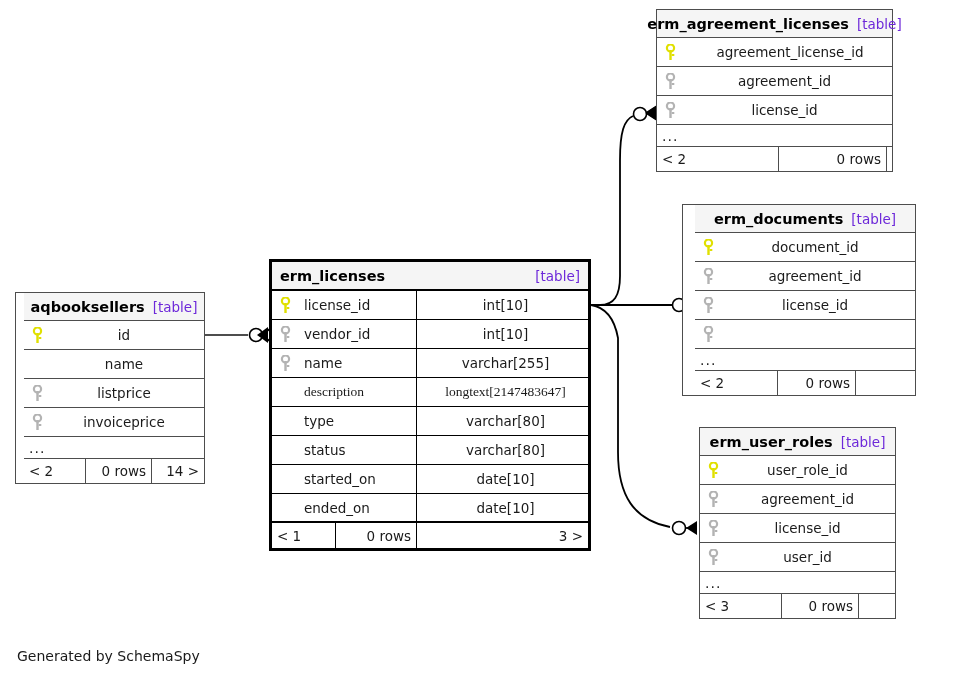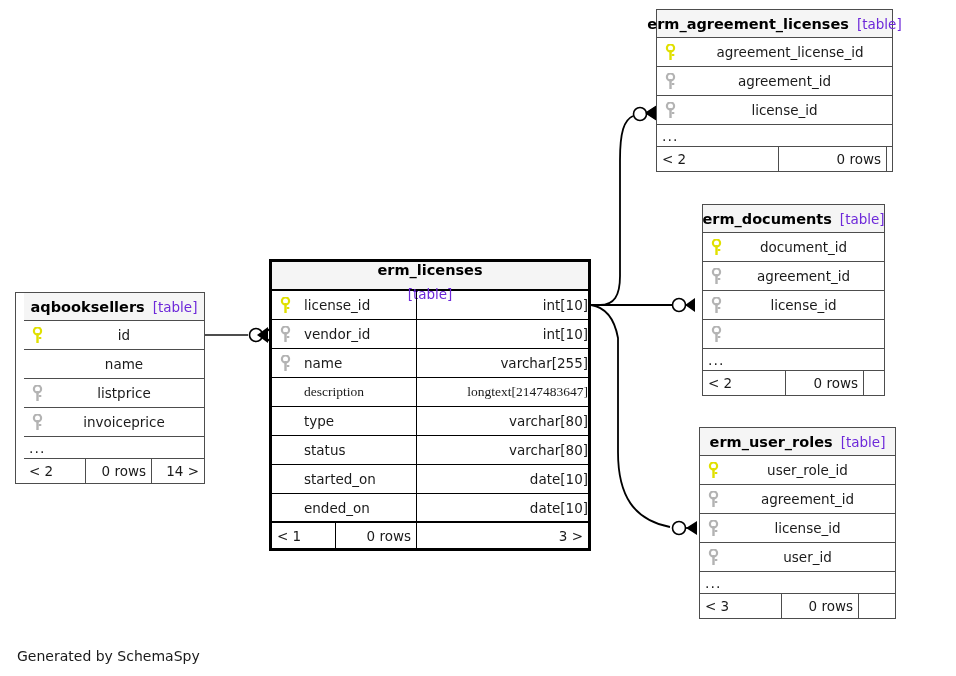--- a/index.html
+++ b/index.html
@@ -51,21 +51,20 @@
     display: flex;
     align-items: center;
     justify-content: center;
     gap: 8px;
     padding: 0 8px;
     white-space: nowrap;
   }
   .main .tb-header {
     justify-content: space-between;
     border-bottom: 2px solid #000000;
-    flex-direction: column;
   }
   .tb-title {
     font-weight: bold;
     font-size: 14.5px;
     color: #000000;
   }
   .tb-tag {
     font-size: 13.5px;
     color: #6d28d9;
   }
@@ -113,21 +112,21 @@
     width: 145px;
     display: flex;
     align-items: center;
     border-right: 1px solid #000000;
     height: 100%;
   }
   .main .cell-type {
     flex: 1 1 auto;
     padding-left: 6px;
     white-space: nowrap;
-    text-align: right;
+    text-align: center;
   }
 
   .tb-footer {
     box-sizing: border-box;
     display: flex;
     align-items: stretch;
     font-size: 13.5px;
   }
   .ft-cell {
     box-sizing: border-box;
@@ -246,21 +245,21 @@
       <span class="ellipsis-text">...</span>
     </div>
 
     <div class="tb-footer" style="height:24px;">
       <span class="ft-cell ft-left" style="flex:0 0 122px;">&lt; 2</span>
       <span class="ft-cell ft-mid" style="flex:0 0 108px;">0 rows</span>
       <span class="ft-cell ft-right" style="flex:1 1 auto;"></span>
     </div>
   </div>
 
-  <div class="table-box satellite" id="tbl-doc" style="left:702px; top:204px; width:183px;">
+  <div class="table-box satellite" id="tbl-doc" style="left:682px; top:204px; width:234px;padding-left:12px;">
     <div class="tb-header" style="height:28px;">
       <span class="tb-title">erm_documents</span>
       <span class="tb-tag">[table]</span>
     </div>
 
     <div class="tb-row" style="height:29px;">
       <span class="cell-key">
         <svg class="key-icon" width="11" height="17" viewBox="0 0 11 17">
           <circle cx="5.5" cy="4" r="3.6" fill="none" stroke="#e0e000" stroke-width="2.2"></circle>
           <rect x="4.3" y="6" width="2.4" height="10" fill="#e0e000"></rect>

